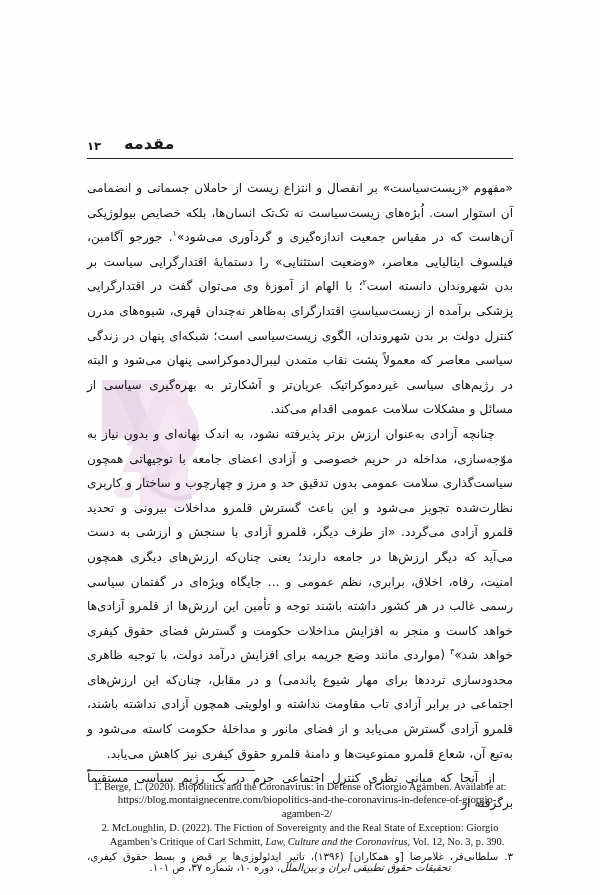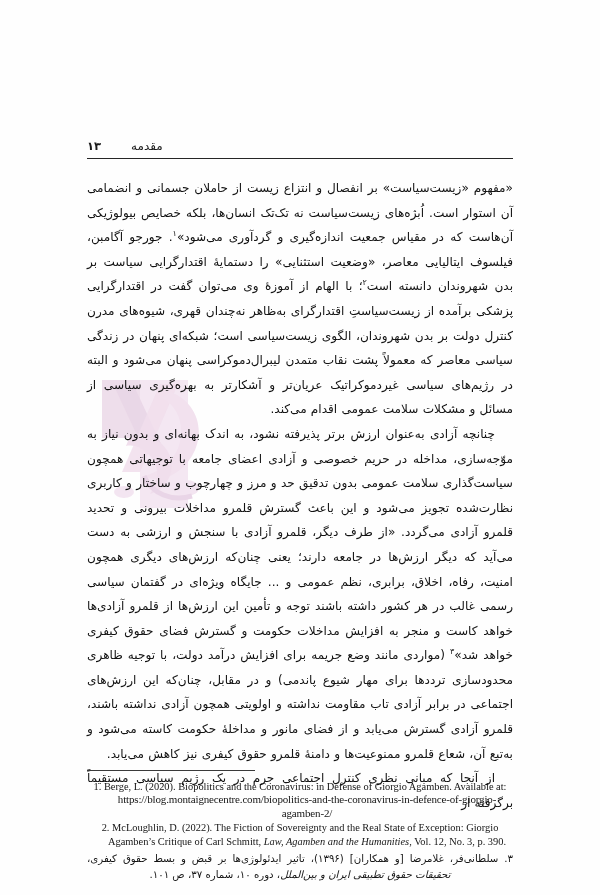--- a/index.html
+++ b/index.html
@@ -48,37 +48,38 @@
   }
   .header-row {
     position: absolute;
     left: 87px;
     right: 87px;
     top: 0;
     height: 20px;
     direction: ltr;
     display: flex;
     align-items: flex-end;
-    gap: 30px;
+    gap: 4px;
   }
   .page-number {
     font-family: "DejaVu Sans", "Liberation Sans", sans-serif;
     font-size: 11.5px;
     font-weight: 700;
     letter-spacing: 0.5px;
     color: #1a1a1a;
     line-height: 1;
   }
   .running-title {
     font-family: "DejaVu Sans", "Liberation Sans", sans-serif;
-    font-size: 12px;
-    font-weight: 400;
+    font-size: 16px;
+    font-weight: 700;
     color: #1a1a1a;
     direction: rtl;
     line-height: 1;
+    margin-left: 19px;
   }
   .header-rule {
     position: absolute;
     left: 87px;
     right: 87px;
     top: 26px;
     height: 0;
     border-top: 1.1px solid #262626;
   }
 
@@ -149,21 +150,21 @@
     letter-spacing: -0.15px;
   }
   .fn-item-ltr em { font-style: italic; }
 
   .fn-item-rtl {
     direction: rtl;
     text-align: justify;
     text-align-last: center;
     font-family: "DejaVu Sans", "Liberation Sans", sans-serif;
     font-size: 10.2px;
-    line-height: 16px;
+    line-height: 11px;
     color: #141414;
     margin: 3px 0 0 0;
   }
   .fn-item-rtl i { font-style: italic; }
 </style>
 </head>
 <body>
 
 <div class="page">
 
@@ -199,18 +200,18 @@
 
   </div>
 
   <div class="fn-zone">
     <div class="fn-rule-wrap">
       <div class="fn-rule"></div>
     </div>
 
     <p class="fn-item-ltr"><span>1.</span> <span>Berge, L. (2020). Biopolitics and the Coronavirus: in Defense of Giorgio Agamben. Available at:</span><br><span class="url">https://blog.montaignecentre.com/biopolitics-and-the-coronavirus-in-defence-of-giorgio-agamben-2/</span></p>
 
-    <p class="fn-item-ltr"><span>2.</span> <span>McLoughlin, D. (2022). The Fiction of Sovereignty and the Real State of Exception: Giorgio Agamben’s Critique of Carl Schmitt, </span><em>Law, Agamben and the Humanities</em><span>, Vol. 12, No. 3, p. 390.</span></p>
+    <p class="fn-item-ltr"><span>2.</span> <span>McLoughlin, D. (2022). The Fiction of Sovereignty and the Real State of Exception: Giorgio Agamben’s Critique of Carl Schmitt, </span><em>Law, Culture and the Coronavirus</em><span>, Vol. 12, No. 3, p. 390.</span></p>
 
     <p class="fn-item-rtl"><span>۳.</span><span> سلطانی‌فر، غلامرضا [و همکاران] (۱۳۹۶)، تاثیر ایدئولوژی‌ها بر قبض و بسط حقوق کیفری، </span><i>تحقیقات حقوق تطبیقی ایران و بین‌الملل</i><span>، دوره ۱۰، شماره ۳۷، ص ۱۰۱.</span></p>
   </div>
 
 </div>
 
 </body></html>

